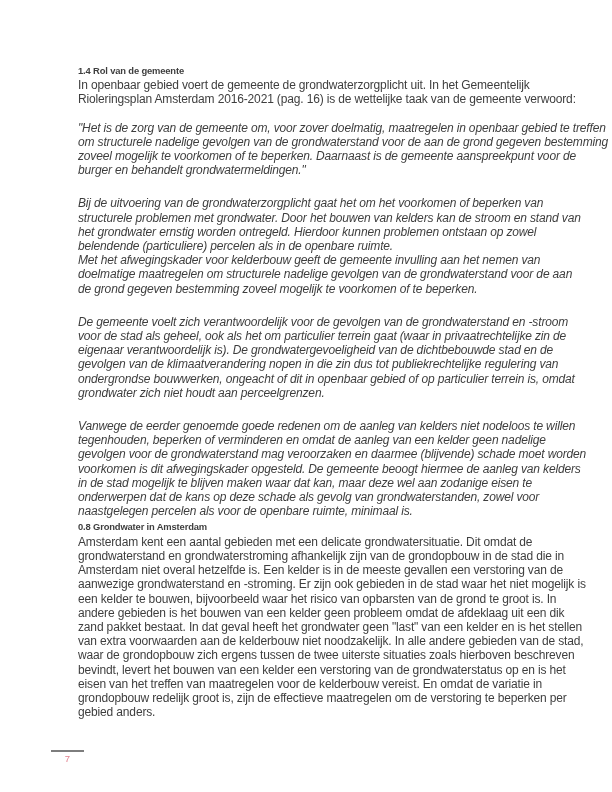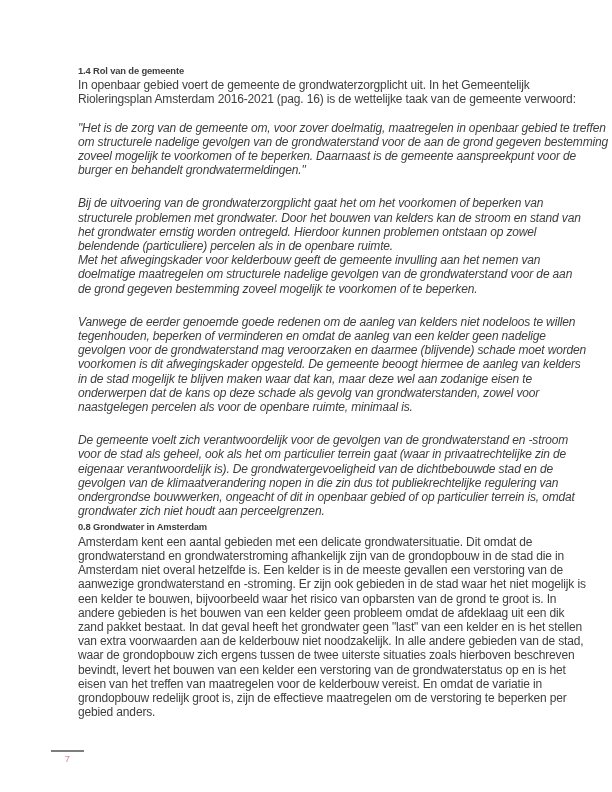--- a/index.html
+++ b/index.html
@@ -77,34 +77,34 @@
 burger en behandelt grondwatermeldingen."</div>
 
     <div class="para gap-md">Bij de uitvoering van de grondwaterzorgplicht gaat het om het voorkomen of beperken van
 structurele problemen met grondwater. Door het bouwen van kelders kan de stroom en stand van
 het grondwater ernstig worden ontregeld. Hierdoor kunnen problemen ontstaan op zowel
 belendende (particuliere) percelen als in de openbare ruimte.
 Met het afwegingskader voor kelderbouw geeft de gemeente invulling aan het nemen van
 doelmatige maatregelen om structurele nadelige gevolgen van de grondwaterstand voor de aan
 de grond gegeven bestemming zoveel mogelijk te voorkomen of te beperken.</div>
 
+    <div class="para gap-md">De gemeente voelt zich verantwoordelijk voor de gevolgen van de grondwaterstand en -stroom
+voor de stad als geheel, ook als het om particulier terrein gaat (waar in privaatrechtelijke zin de
+eigenaar verantwoordelijk is). De grondwatergevoeligheid van de dichtbebouwde stad en de
+gevolgen van de klimaatverandering nopen in die zin dus tot publiekrechtelijke regulering van
+ondergrondse bouwwerken, ongeacht of dit in openbaar gebied of op particulier terrein is, omdat
+grondwater zich niet houdt aan perceelgrenzen.</div>
+
     <div class="para gap-md">Vanwege de eerder genoemde goede redenen om de aanleg van kelders niet nodeloos te willen
 tegenhouden, beperken of verminderen en omdat de aanleg van een kelder geen nadelige
 gevolgen voor de grondwaterstand mag veroorzaken en daarmee (blijvende) schade moet worden
 voorkomen is dit afwegingskader opgesteld. De gemeente beoogt hiermee de aanleg van kelders
 in de stad mogelijk te blijven maken waar dat kan, maar deze wel aan zodanige eisen te
 onderwerpen dat de kans op deze schade als gevolg van grondwaterstanden, zowel voor
 naastgelegen percelen als voor de openbare ruimte, minimaal is.</div>
-
-    <div class="para gap-md">De gemeente voelt zich verantwoordelijk voor de gevolgen van de grondwaterstand en -stroom
-voor de stad als geheel, ook als het om particulier terrein gaat (waar in privaatrechtelijke zin de
-eigenaar verantwoordelijk is). De grondwatergevoeligheid van de dichtbebouwde stad en de
-gevolgen van de klimaatverandering nopen in die zin dus tot publiekrechtelijke regulering van
-ondergrondse bouwwerken, ongeacht of dit in openbaar gebied of op particulier terrein is, omdat
-grondwater zich niet houdt aan perceelgrenzen.</div>
 
     <div class="heading gap-xs">0.8 Grondwater in Amsterdam</div>
 
     <div class="para">Amsterdam kent een aantal gebieden met een delicate grondwatersituatie. Dit omdat de
 grondwaterstand en grondwaterstroming afhankelijk zijn van de grondopbouw in de stad die in
 Amsterdam niet overal hetzelfde is. Een kelder is in de meeste gevallen een verstoring van de
 aanwezige grondwaterstand en -stroming. Er zijn ook gebieden in de stad waar het niet mogelijk is
 een kelder te bouwen, bijvoorbeeld waar het risico van opbarsten van de grond te groot is. In
 andere gebieden is het bouwen van een kelder geen probleem omdat de afdeklaag uit een dik
 zand pakket bestaat. In dat geval heeft het grondwater geen "last" van een kelder en is het stellen

